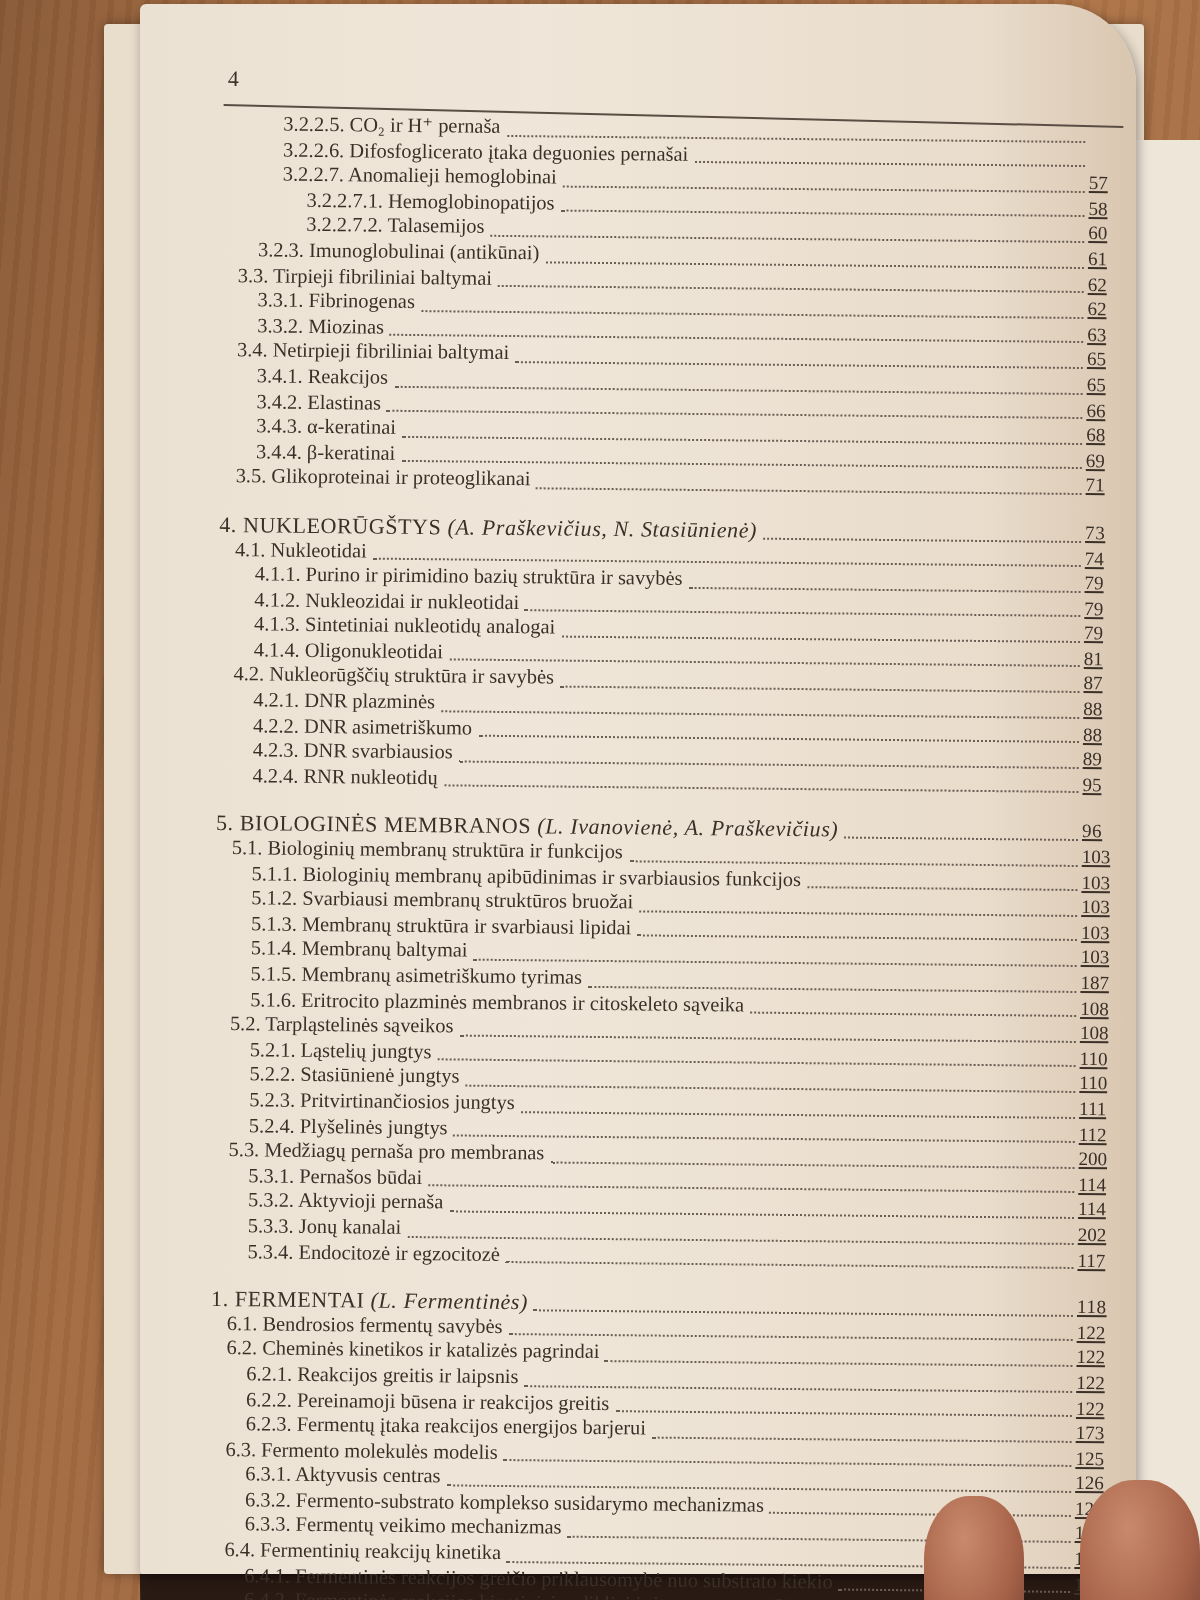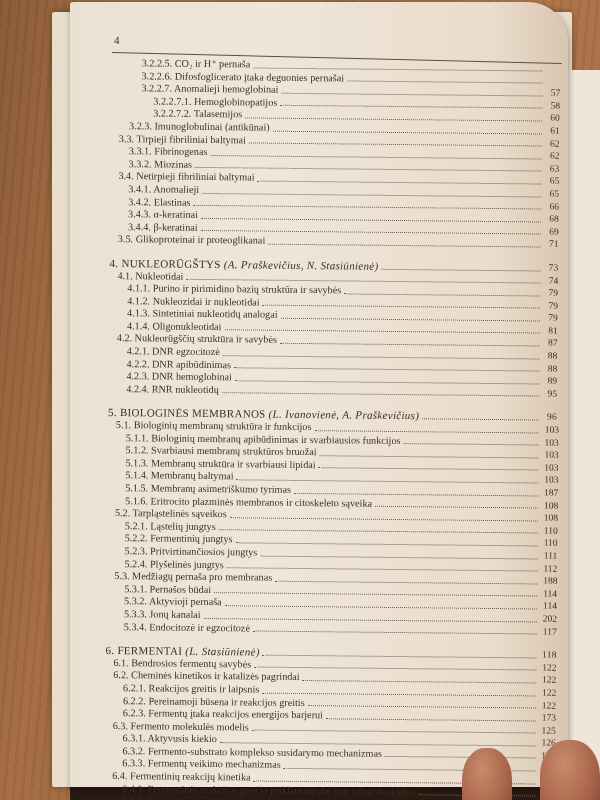--- a/index.html
+++ b/index.html
@@ -37,21 +37,21 @@
     transform: rotate(0.6deg);
     transform-origin: left top;
   }
   .page-num { font-size:11px; margin-left:2px; }
   .rule { height:1px; background:#5a4e44; margin:6px 0 4px 0; width:450px; transform:rotate(0.8deg); transform-origin:left; }
   .entry {
     display:flex; align-items:flex-end; font-size:10.2px; line-height:12.6px; white-space:nowrap;
   }
   .entry .label { flex:0 0 auto; }
   .entry .dots { flex:1 1 auto; border-bottom:1px dotted #6a5e54; margin:0 2px 3px 3px; min-width:10px; }
-  .entry .pg { flex:0 0 auto; width:22px; text-align:center; font-size:9.5px; }
+  .entry .pg { flex:0 0 auto; width:22px; text-align:left; font-size:9.5px;text-decoration:underline; }
   .chapter { font-size:11px; margin-top:11px; letter-spacing:0.3px; }
   .chapter .authors { font-style:italic; }
   .l1 { padding-left:8px; }
   .l2 { padding-left:18px; }
   .l3 { padding-left:30px; }
   .l4 { padding-left:42px; }
   .finger {
     position:absolute; border-radius:45% 45% 10% 10%;
     background: radial-gradient(ellipse at 40% 30%, #c98a6c 0%, #a8644a 60%, #7c4634 100%);
   }
@@ -112,21 +112,21 @@
       <span class="label">3.3.2. Miozinas</span>
       <span class="dots"></span>
       <span class="pg">63</span>
     </div>
     <div class="entry l1">
       <span class="label">3.4. Netirpieji fibriliniai baltymai</span>
       <span class="dots"></span>
       <span class="pg">65</span>
     </div>
     <div class="entry l2">
-      <span class="label">3.4.1. Anomalieji</span>
+      <span class="label">3.4.1. Reakcijos</span>
       <span class="dots"></span>
       <span class="pg">65</span>
     </div>
     <div class="entry l2">
       <span class="label">3.4.2. Elastinas</span>
       <span class="dots"></span>
       <span class="pg">66</span>
     </div>
     <div class="entry l2">
       <span class="label">3.4.3. α-keratinai</span>
@@ -172,31 +172,31 @@
       <span class="label">4.1.4. Oligonukleotidai</span>
       <span class="dots"></span>
       <span class="pg">81</span>
     </div>
     <div class="entry l1">
       <span class="label">4.2. Nukleorūgščių struktūra ir savybės</span>
       <span class="dots"></span>
       <span class="pg">87</span>
     </div>
     <div class="entry l2">
-      <span class="label">4.2.1. DNR egzocitozė</span>
+      <span class="label">4.2.1. DNR plazminės</span>
       <span class="dots"></span>
       <span class="pg">88</span>
     </div>
     <div class="entry l2">
-      <span class="label">4.2.2. DNR apibūdinimas</span>
+      <span class="label">4.2.2. DNR asimetriškumo</span>
       <span class="dots"></span>
       <span class="pg">88</span>
     </div>
     <div class="entry l2">
-      <span class="label">4.2.3. DNR hemoglobinai</span>
+      <span class="label">4.2.3. DNR svarbiausios</span>
       <span class="dots"></span>
       <span class="pg">89</span>
     </div>
     <div class="entry l2">
       <span class="label">4.2.4. RNR nukleotidų</span>
       <span class="dots"></span>
       <span class="pg">95</span>
     </div>
     <div class="entry chapter">
       <span class="label"><span>5. BIOLOGINĖS MEMBRANOS</span> <span class="authors">(L. Ivanovienė, A. Praškevičius)</span></span>
@@ -242,38 +242,38 @@
       <span class="label">5.2. Tarpląstelinės sąveikos</span>
       <span class="dots"></span>
       <span class="pg">108</span>
     </div>
     <div class="entry l2">
       <span class="label">5.2.1. Ląstelių jungtys</span>
       <span class="dots"></span>
       <span class="pg">110</span>
     </div>
     <div class="entry l2">
-      <span class="label">5.2.2. Fermentinių jungtys</span>
+      <span class="label">5.2.2. Stasiūnienė jungtys</span>
       <span class="dots"></span>
       <span class="pg">110</span>
     </div>
     <div class="entry l2">
       <span class="label">5.2.3. Pritvirtinančiosios jungtys</span>
       <span class="dots"></span>
       <span class="pg">111</span>
     </div>
     <div class="entry l2">
       <span class="label">5.2.4. Plyšelinės jungtys</span>
       <span class="dots"></span>
       <span class="pg">112</span>
     </div>
     <div class="entry l1">
       <span class="label">5.3. Medžiagų pernaša pro membranas</span>
       <span class="dots"></span>
-      <span class="pg">188</span>
+      <span class="pg">200</span>
     </div>
     <div class="entry l2">
       <span class="label">5.3.1. Pernašos būdai</span>
       <span class="dots"></span>
       <span class="pg">114</span>
     </div>
     <div class="entry l2">
       <span class="label">5.3.2. Aktyvioji pernaša</span>
       <span class="dots"></span>
       <span class="pg">114</span>
@@ -282,21 +282,21 @@
       <span class="label">5.3.3. Jonų kanalai</span>
       <span class="dots"></span>
       <span class="pg">202</span>
     </div>
     <div class="entry l2">
       <span class="label">5.3.4. Endocitozė ir egzocitozė</span>
       <span class="dots"></span>
       <span class="pg">117</span>
     </div>
     <div class="entry chapter">
-      <span class="label"><span>6. FERMENTAI</span> <span class="authors">(L. Stasiūnienė)</span></span>
+      <span class="label"><span>1. FERMENTAI</span> <span class="authors">(L. Fermentinės)</span></span>
       <span class="dots"></span>
       <span class="pg">118</span>
     </div>
     <div class="entry l1">
       <span class="label">6.1. Bendrosios fermentų savybės</span>
       <span class="dots"></span>
       <span class="pg">122</span>
     </div>
     <div class="entry l1">
       <span class="label">6.2. Cheminės kinetikos ir katalizės pagrindai</span>
@@ -317,21 +317,21 @@
       <span class="label">6.2.3. Fermentų įtaka reakcijos energijos barjerui</span>
       <span class="dots"></span>
       <span class="pg">173</span>
     </div>
     <div class="entry l1">
       <span class="label">6.3. Fermento molekulės modelis</span>
       <span class="dots"></span>
       <span class="pg">125</span>
     </div>
     <div class="entry l2">
-      <span class="label">6.3.1. Aktyvusis kiekio</span>
+      <span class="label">6.3.1. Aktyvusis centras</span>
       <span class="dots"></span>
       <span class="pg">126</span>
     </div>
     <div class="entry l2">
       <span class="label">6.3.2. Fermento-substrato komplekso susidarymo mechanizmas</span>
       <span class="dots"></span>
       <span class="pg">126</span>
     </div>
     <div class="entry l2">
       <span class="label">6.3.3. Fermentų veikimo mechanizmas</span>

